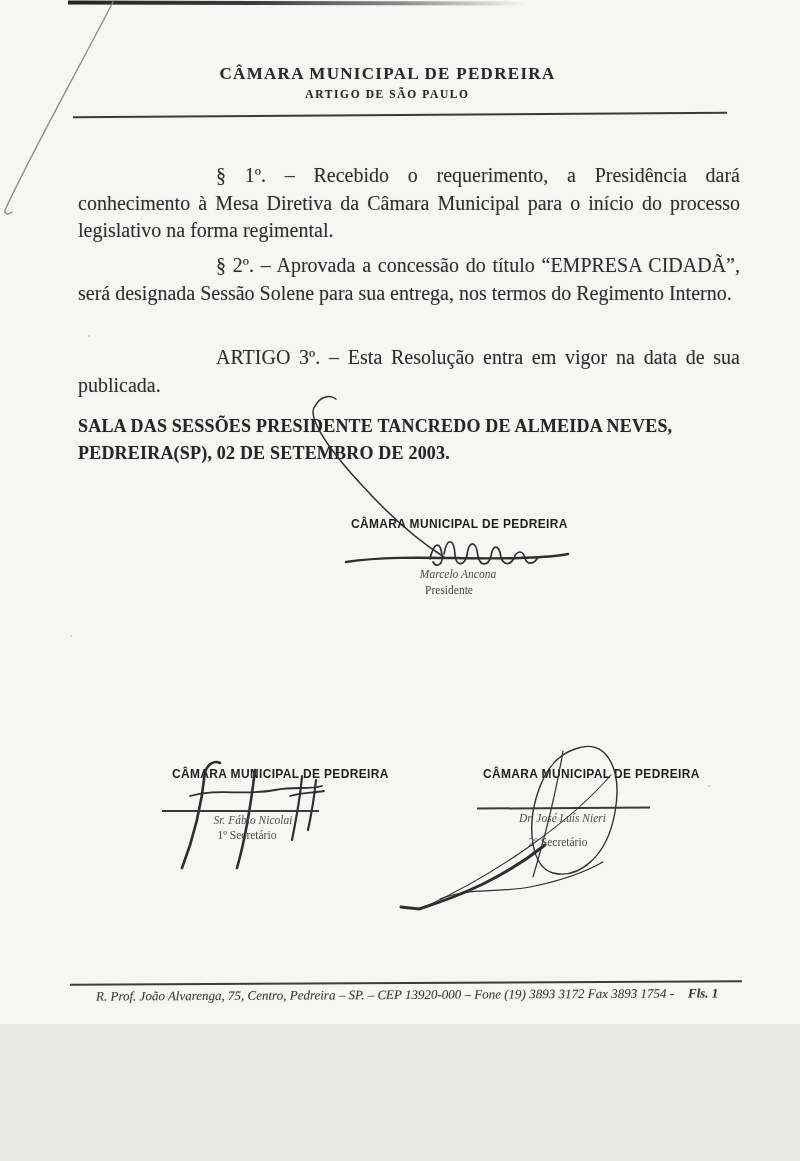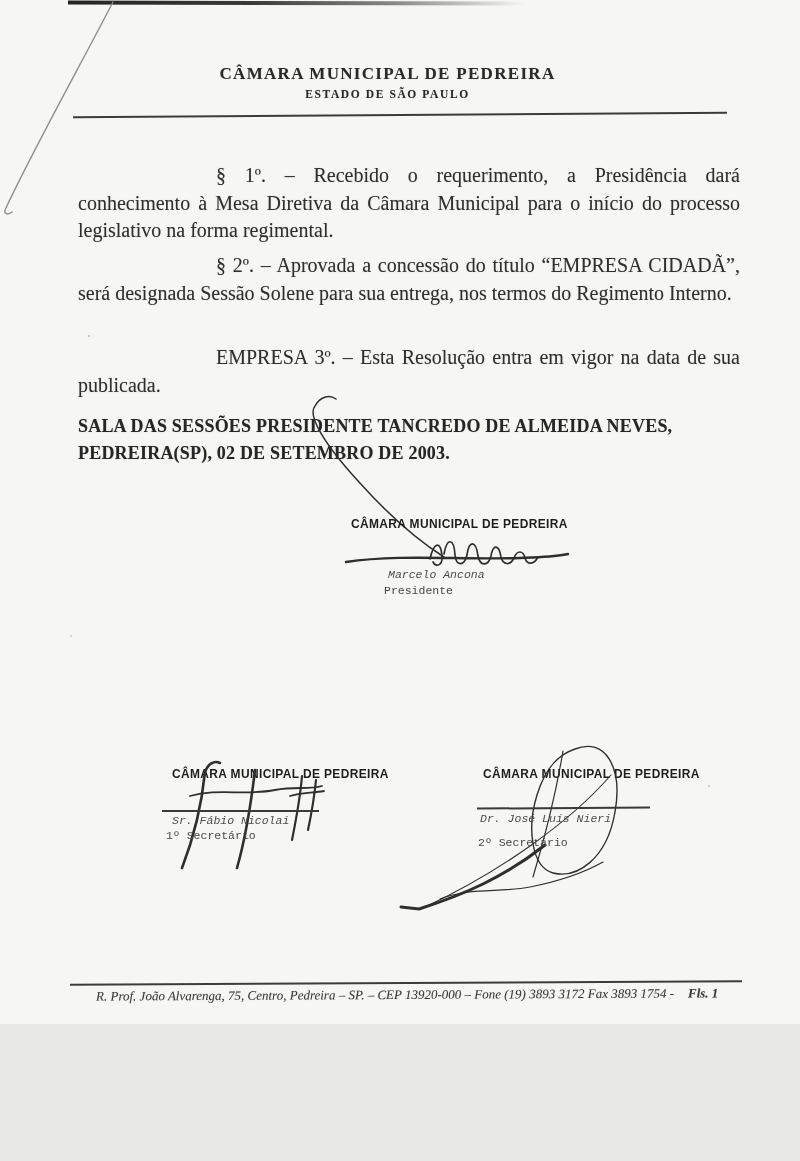--- a/index.html
+++ b/index.html
@@ -60,22 +60,22 @@
   
   .stamp-org {
     position:absolute;
     font-family:"Liberation Sans", sans-serif;
     font-size:13px; font-weight:bold; letter-spacing:.4px; color:#1d1d1d;
     transform:scaleX(.92); transform-origin:left center;
     white-space:nowrap;
   }
   .stamp-line { position:absolute; height:0; border-top:2px solid #3a3a3a; }
   .stamp-name, .stamp-role {
-    position:absolute; text-align:left;
-    font-family:Liberation Mono, monospace;
+    position:absolute; text-align:center;
+    font-family:Liberation Serif, serif;
     white-space:nowrap;
   }
   .stamp-name { font-size:11.5px; font-style:italic; color:#4c4c4c; }
   .stamp-role { font-size:11.5px; color:#474747; }
   .sig-svg { position:absolute; }
   .sig-svg path { fill:none; stroke:#2f2f2f; stroke-linecap:round; }
 
   
   .footer {
     position:absolute; left:70px; top:982px; width:672px;
@@ -98,27 +98,27 @@
 <div class="page">
 
   <div class="top-smudge"></div>
   <svg class="fold-svg" width="140" height="235">
     <path d="M 113,2 C 82,62 32,152 6,208 M 6,208 C 3,213 7,216 12,212" fill="none" stroke="#8f8f8d" stroke-width="1.4" stroke-linecap="round"></path>
   </svg>
   <div class="speck" style="left:88px; top:335px;"></div>
 
   <div class="header">
     <div class="title scan-text">CÂMARA MUNICIPAL DE PEDREIRA</div>
-    <div class="subtitle scan-text">ESTADO DE SÃO PAULO</div>
+    <div class="subtitle scan-text">ARTIGO DE SÃO PAULO</div>
   </div>
   <div class="header-rule"></div>
 
   <p class="para p1 scan-text">§ 1º. – Recebido o requerimento, a Presidência dará conhecimento à Mesa Diretiva da Câmara Municipal para o início do processo legislativo na forma regimental.</p>
   <p class="para p2 scan-text">§ 2º. – Aprovada a concessão do título “EMPRESA CIDADÃ”, será designada Sessão Solene para sua entrega, nos termos do Regimento Interno.</p>
-  <p class="para p3 scan-text">EMPRESA 3º. – Esta Resolução entra em vigor na data de sua publicada.</p>
+  <p class="para p3 scan-text">ARTIGO 3º. – Esta Resolução entra em vigor na data de sua publicada.</p>
 
   <div class="sala scan-text">SALA DAS SESSÕES PRESIDENTE TANCREDO DE ALMEIDA NEVES, PEDREIRA(SP), 02 DE SETEMBRO DE 2003.</div>
 
   <svg class="sig-svg" style="left:298px; top:392px;" width="165" height="175">
     <path d="M 17,14 C 22,5 31,2 38,7 M 17,14 C 9,23 26,52 61,90 C 96,129 127,153 146,165" stroke-width="1.5"></path>
   </svg>
 
   <div>
     <div class="stamp-org" style="left:351px; top:516px;">CÂMARA MUNICIPAL DE PEDREIRA</div>
     <svg class="sig-svg" style="left:340px; top:532px;" width="238" height="44">

